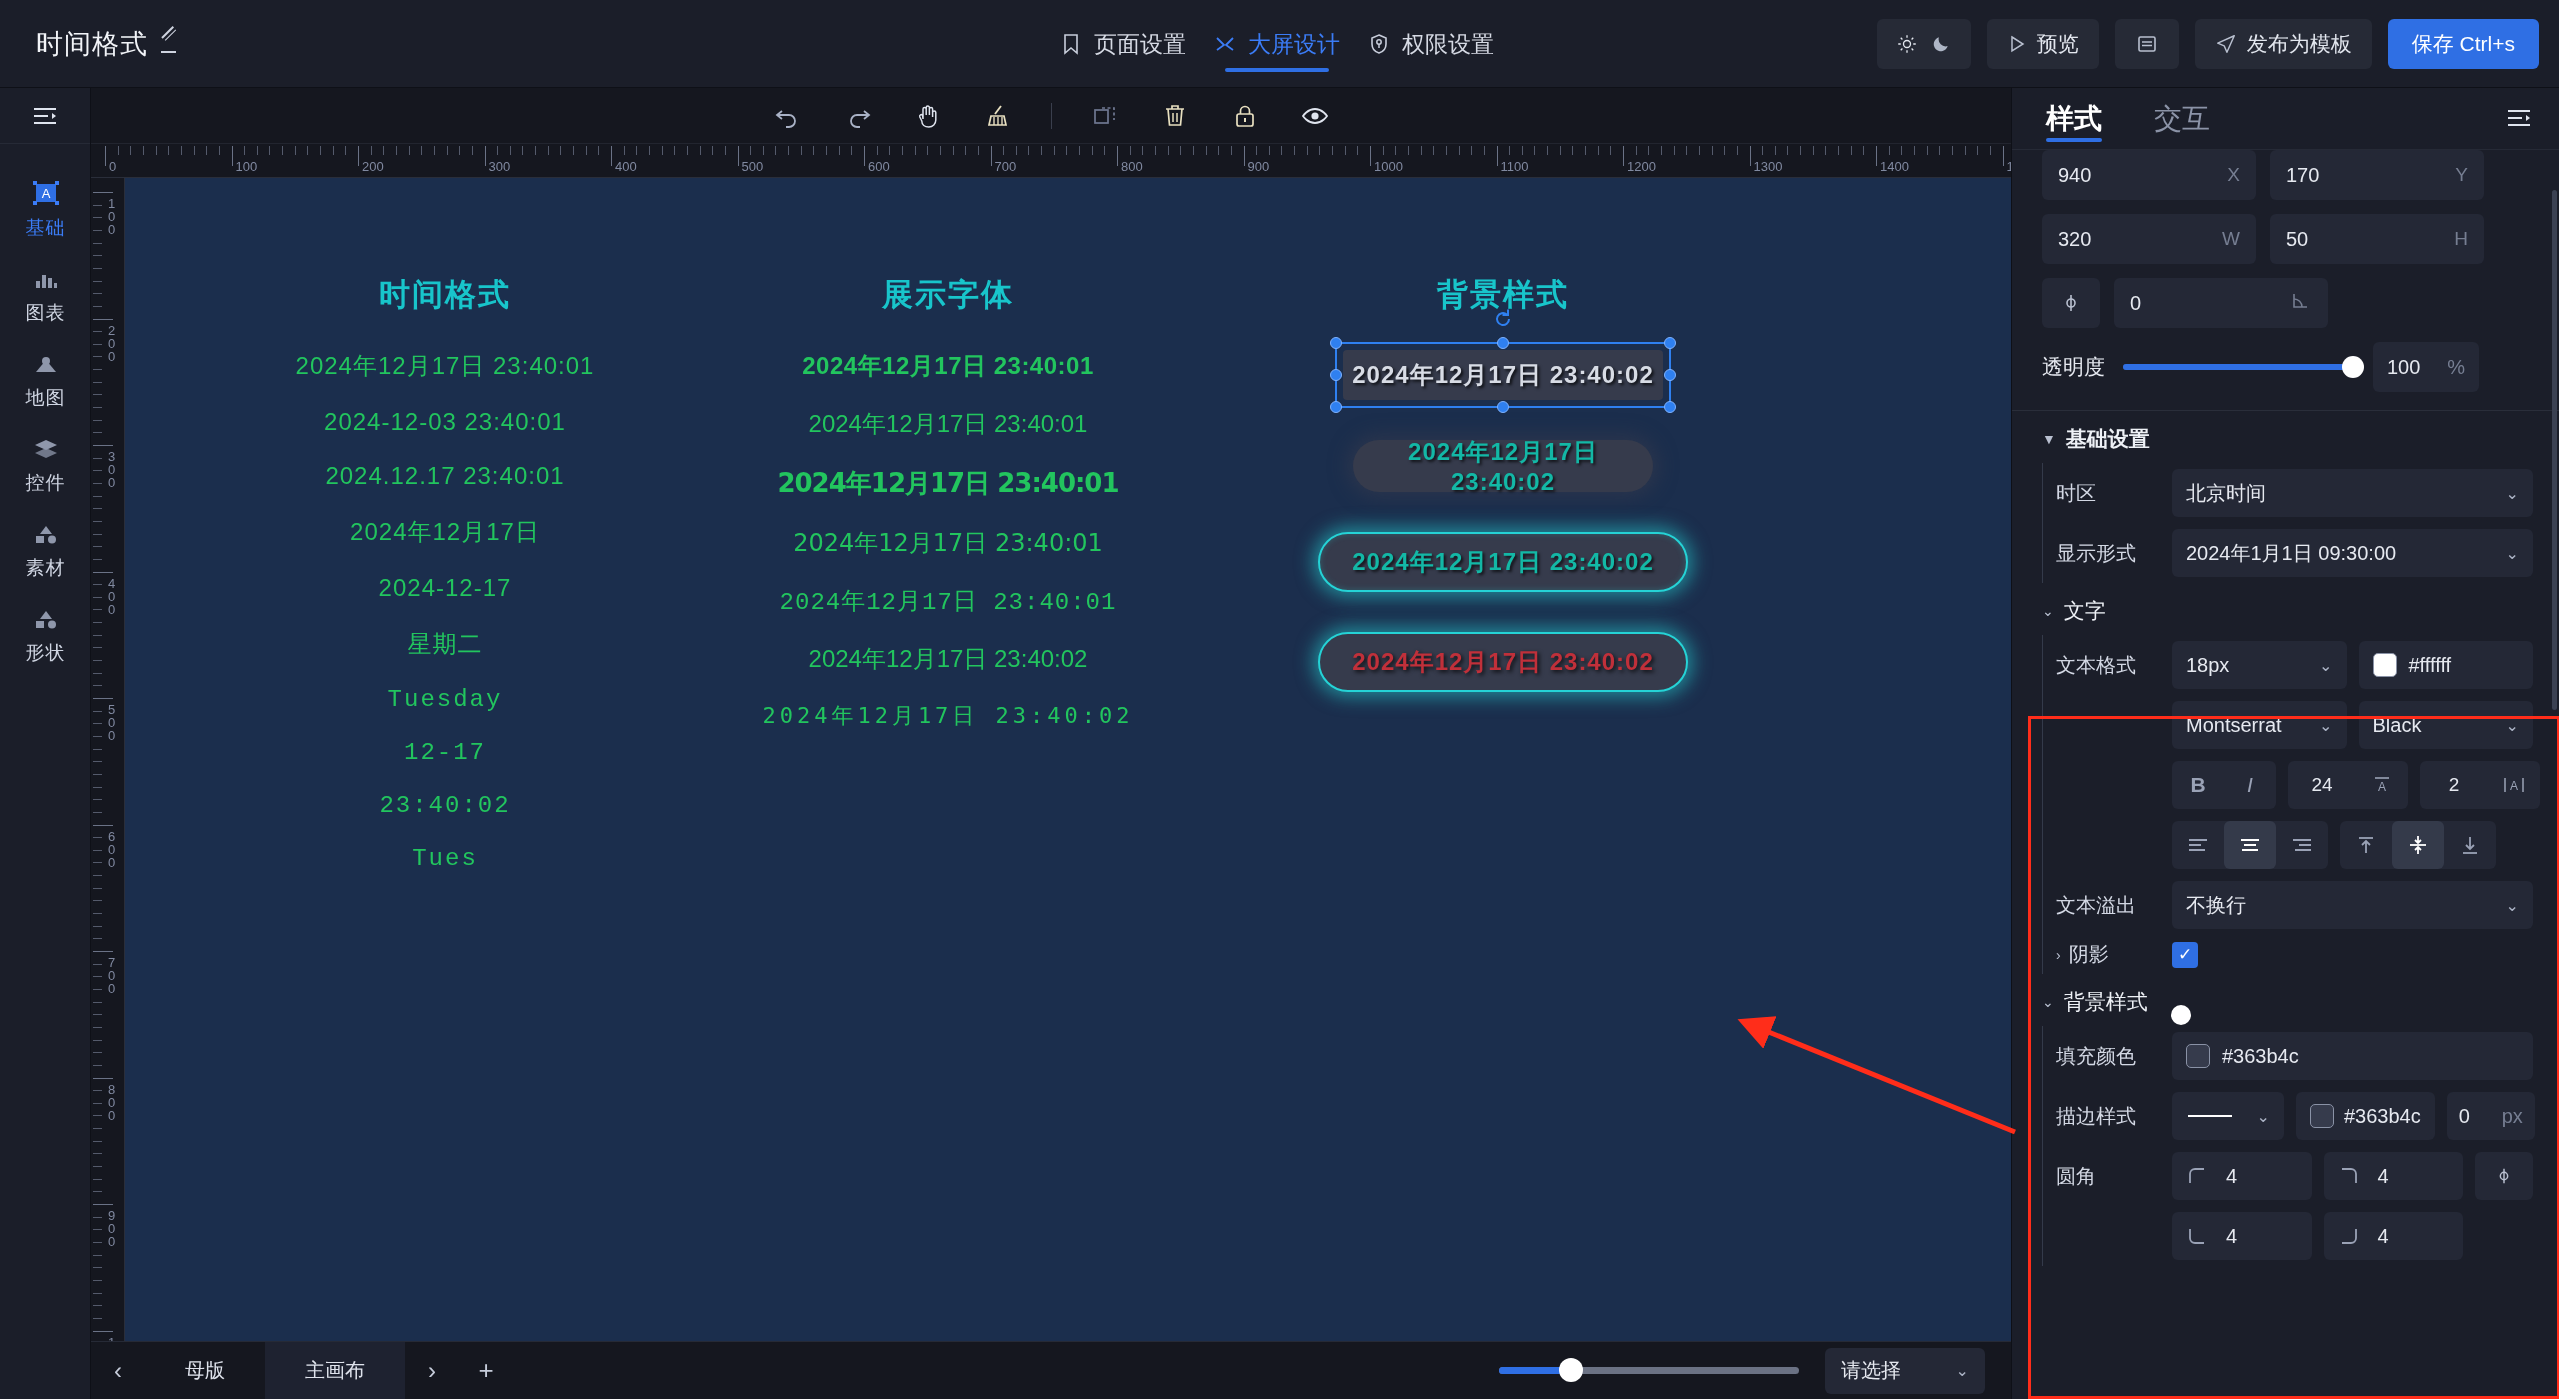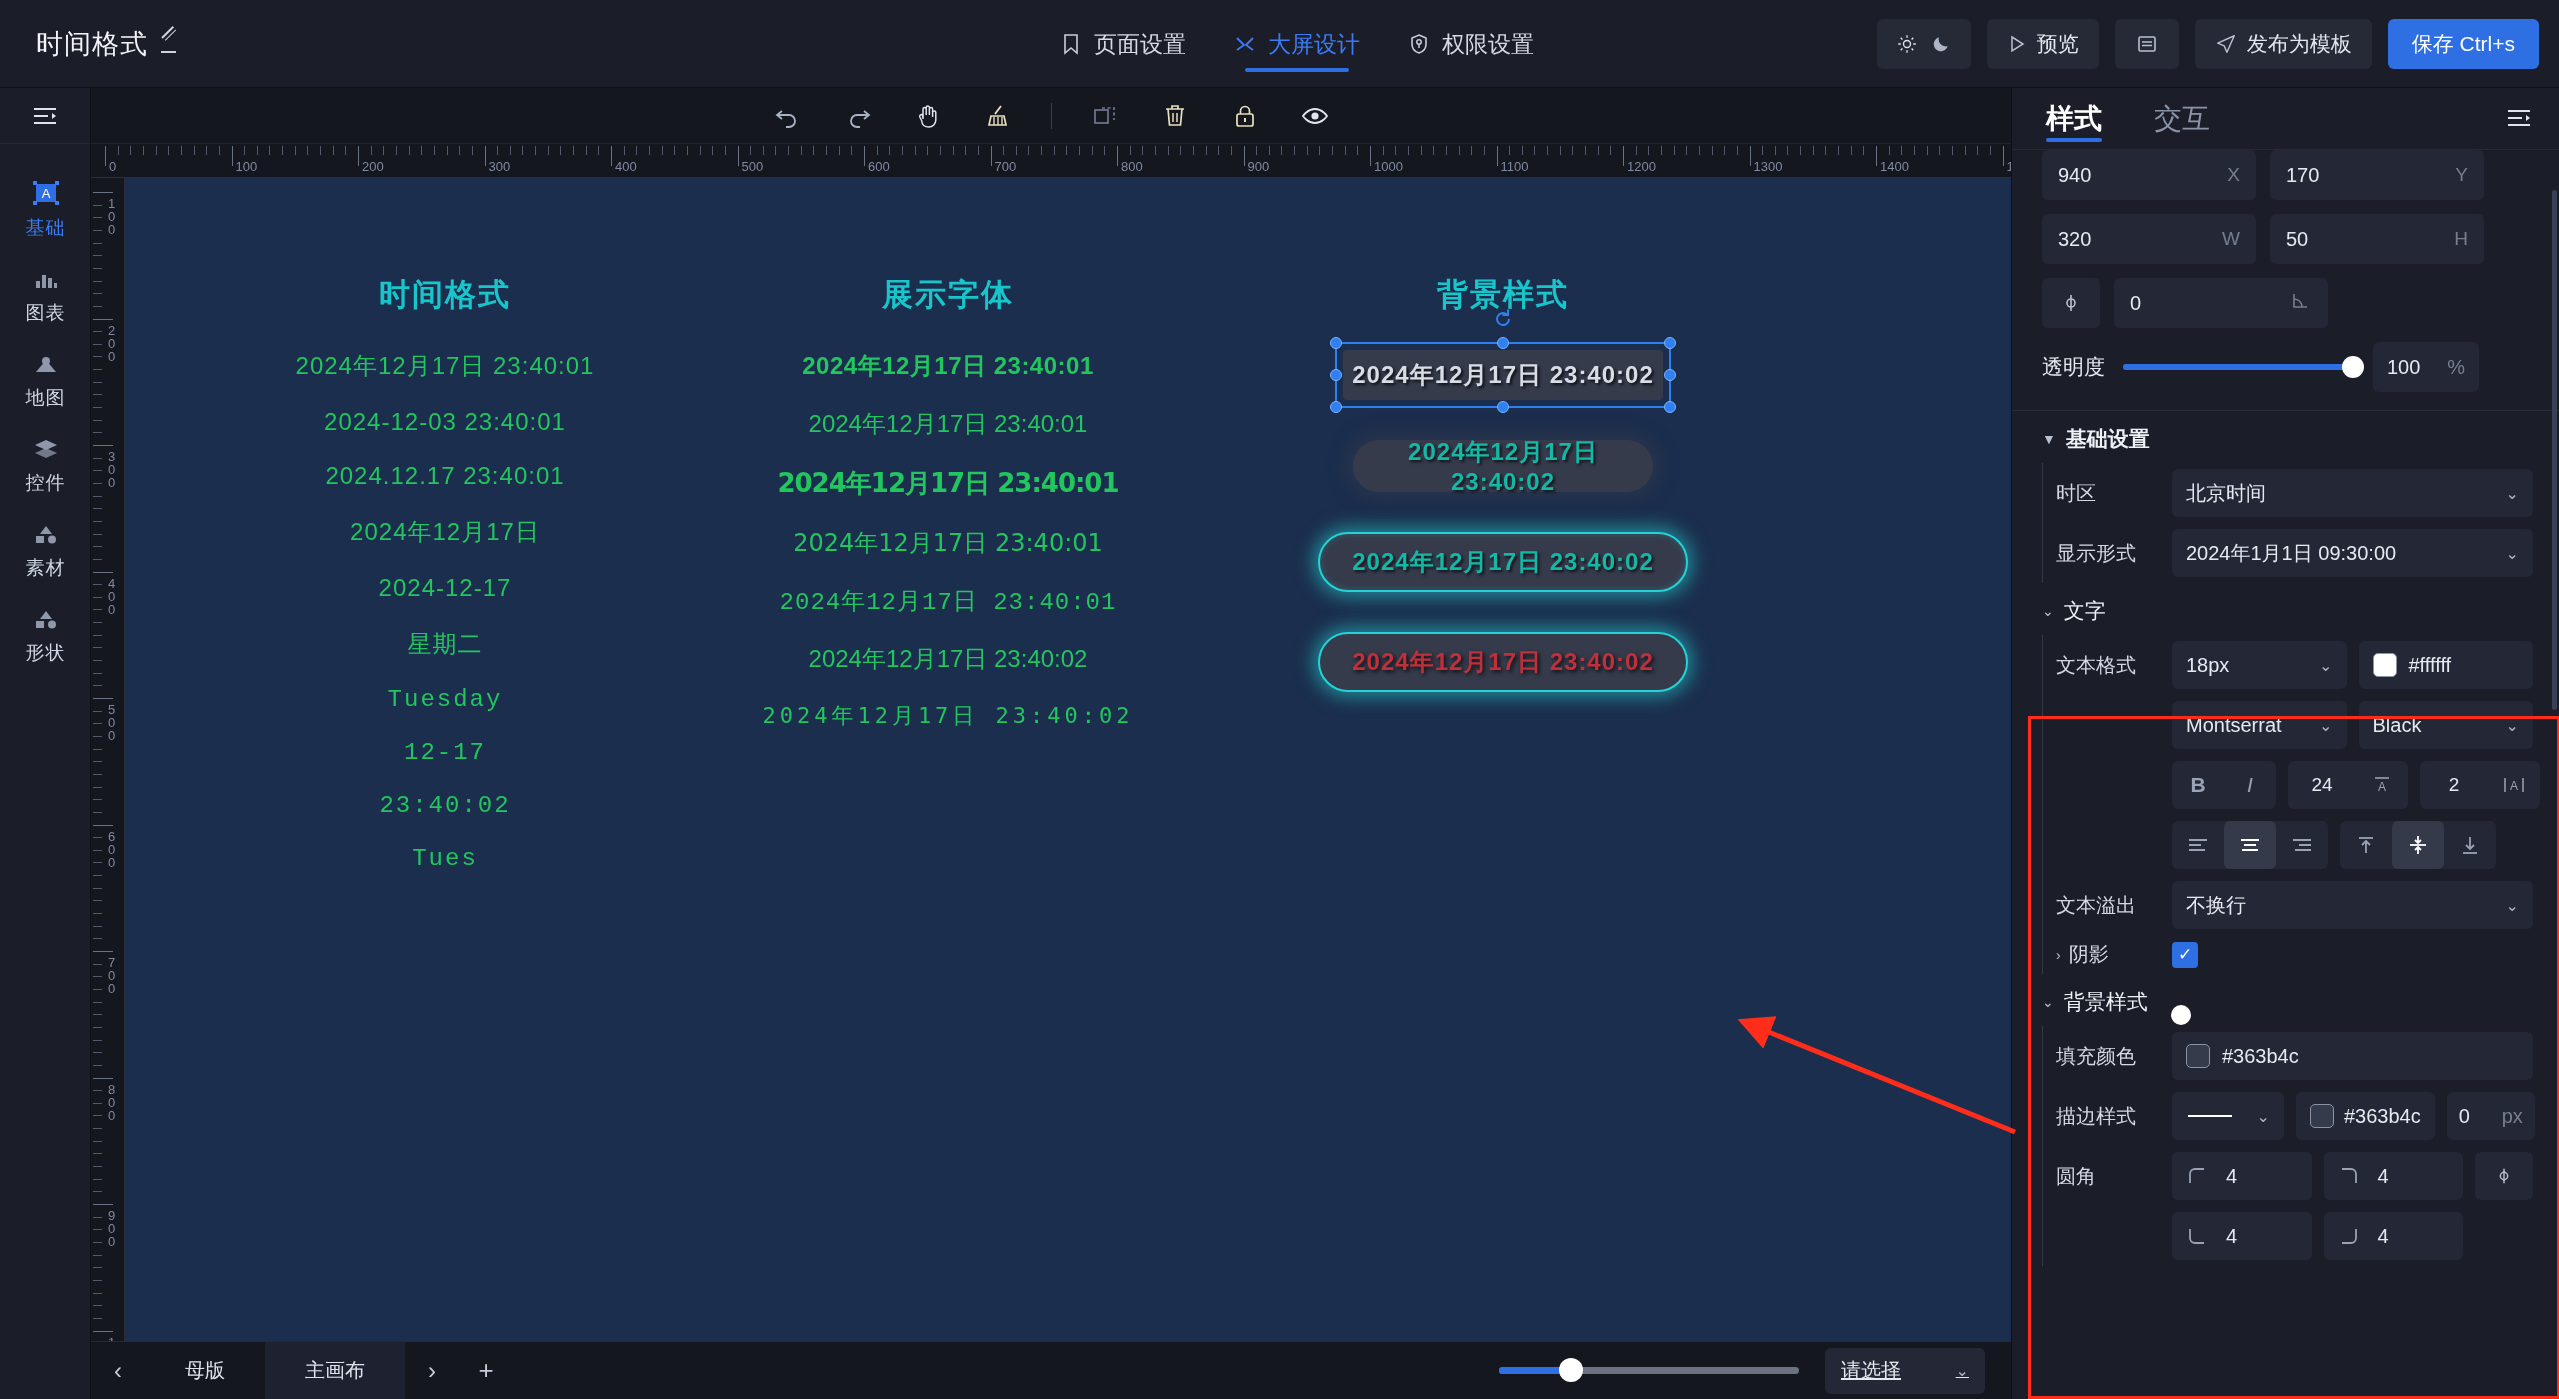--- a/index.html
+++ b/index.html
@@ -30,21 +30,21 @@
     background:#cfd4e0; transform:rotate(-45deg); transform-origin:left center;
     box-shadow: 0 4px 0 -0.5px #cfd4e0;
   }
   .pencil-ico::after{
     content:""; position:absolute; left:1px; bottom:1px; width:15px;height:2px;
     background:#cfd4e0;
   }
 
   .center-tabs {
     position: absolute; left: 1060px; top: 0; height: 88px;
-    display: flex; align-items: center; gap: 48px;
+    display: flex; align-items: center; gap: 28px;
   }
   .ctab {
     display:flex; align-items:center; gap:12px; height:88px;
     font-size: 23px; color:#d6dae4; position: relative; cursor: pointer;
   }
   .ctab.active { color:#3b7cf6; }
   .ctab.active::after{
     content:""; position:absolute; left:50%; transform:translateX(-50%);
     bottom:16px; width:104px; height:4px; background:#2f6fe4; border-radius:2px;
   }
@@ -297,21 +297,21 @@
   }
   .bb-item.sel { background:#1e2230; }
   .bb-plus { width:54px; text-align:center; font-size:26px; color:#c6ccda; cursor:pointer; }
   .bb-right { margin-left:auto; display:flex; align-items:center; gap:26px; padding-right:26px; }
   .zslider { position:relative; width:300px; height:7px; background:#6b7284; border-radius:4px; }
   .zslider .zfill { position:absolute; left:0; top:0; height:7px; width:70px; background:#2f6fe4; border-radius:4px; }
   .zslider .zknob { position:absolute; left:60px; top:-9px; width:24px;height:24px; border-radius:50%; background:#fff; }
   .zselect {
     width:160px; height:46px; background:#242836; border-radius:6px;
     display:flex; align-items:center; justify-content:space-between;
-    padding: 0 16px; font-size:20px; color:#e6e9f0; cursor:pointer;text-decoration:underline;
+    padding: 0 16px; font-size:20px; color:#e6e9f0; cursor:pointer;
   }
 
   .scrollbar-v {
     position:absolute; right:0; top:0; width:8px; height:100%;
   }
   .scroll-thumb {
     position:absolute; right:2px; top:40px; width:5px; height:520px;
     background:#3b4152; border-radius:3px;
   }
 </style>

